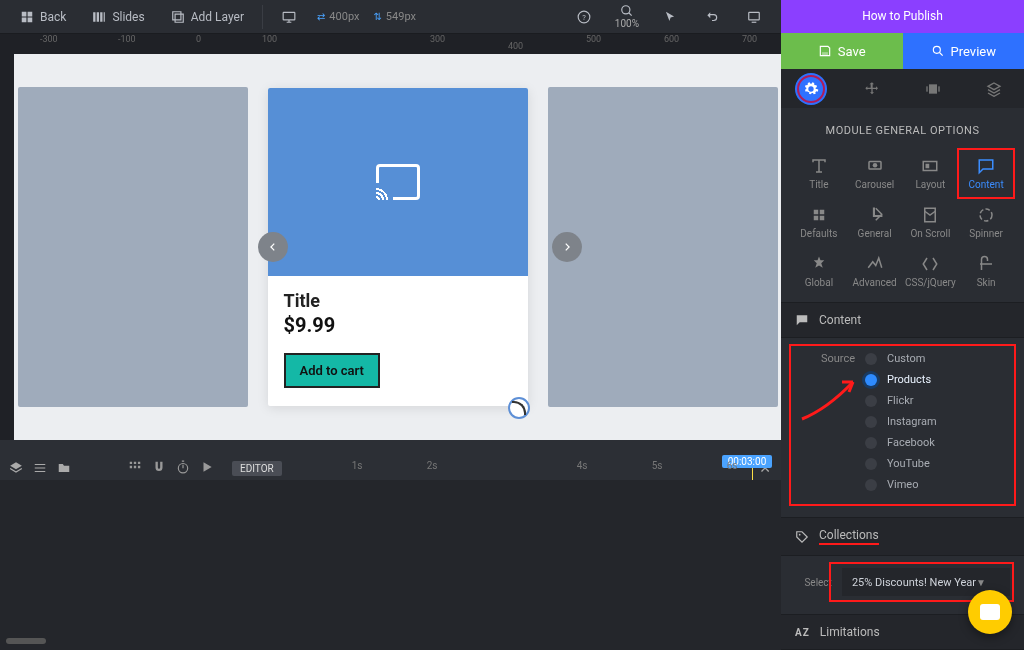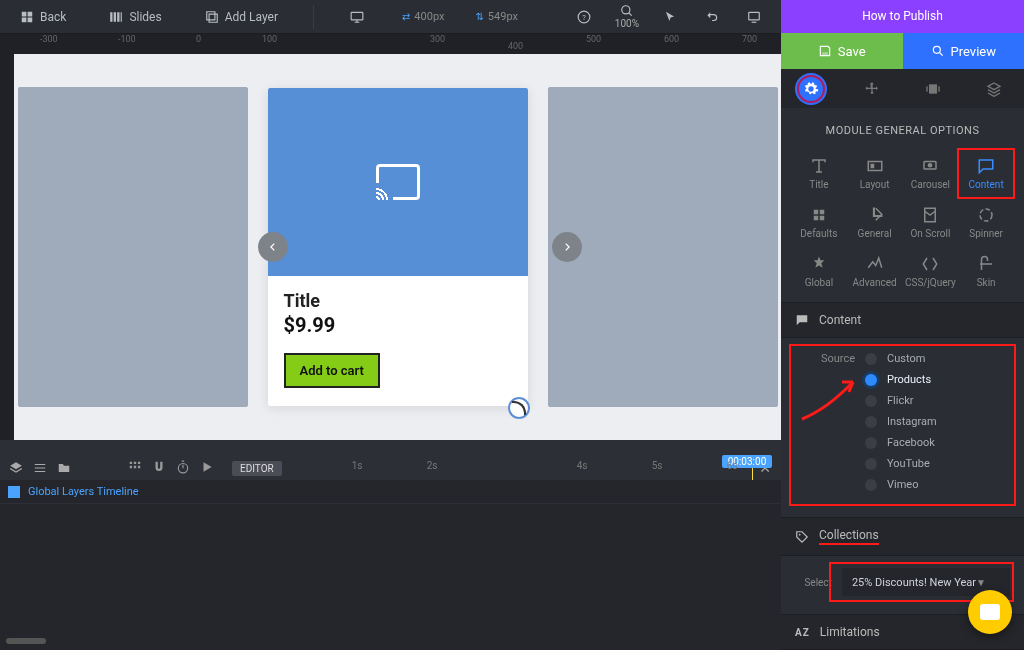--- a/index.html
+++ b/index.html
@@ -1,19 +1,19 @@
 <!DOCTYPE html>
 <html><head>
 <meta charset="utf-8">
 <style>
 * { margin:0; padding:0; box-sizing:border-box; font-family: -apple-system, BlinkMacSystemFont, "Segoe UI", Roboto, sans-serif; }
 body { background:#1c1e22; color:#999; font-size:12px; overflow:hidden; width:1024px; height:650px; position:relative; }
 
 
-.topbar { height:34px; background:#2a2d33; display:flex; align-items:center; padding:0 8px; gap:19px; position:absolute; top:0; left:0; right:243px; border-bottom:1px solid #1a1c20; }
+.topbar { height:34px; background:#2a2d33; display:flex; align-items:center; padding:0 8px; gap:2px; position:absolute; top:0; left:0; right:243px; border-bottom:1px solid #1a1c20; }
 .top-btn { display:flex; align-items:center; gap:6px; padding:6px 12px; color:#b8bcc4; cursor:pointer; font-size:12px; }
 .top-divider { width:1px; height:24px; background:#3a3d44; margin:0 4px; }
 .top-dim { color:#888; font-size:11px; padding:0 6px; display:flex; align-items:center; gap:4px; }
 .top-dim .arr { font-size:10px; }
 .top-right { margin-left:auto; display:flex; align-items:center; gap:4px; }
 .zoom-lbl { font-size:10px; color:#aaa; }
 
 
 .ruler-h { position:absolute; top:34px; left:0; right:243px; height:20px; background:#1f2126; display:flex; align-items:center; overflow:hidden; }
 .ruler-canvas { position:relative; flex:1; height:100%; }
@@ -29,21 +29,21 @@
 .card-img { height:188px; background:#568fd6; display:flex; align-items:center; justify-content:center; }
 .cast-icon { width:44px; height:36px; border:3px solid #fff; border-radius:4px; position:relative; }
 .cast-icon::after { content:""; position:absolute; left:-3px; bottom:-3px; width:14px; height:14px; border-top:3px solid #568fd6; border-right:3px solid #568fd6; background:
   radial-gradient(circle at bottom left,
     transparent 2px, #fff 2px, #fff 4px,
     transparent 4px, transparent 6px, #fff 6px, #fff 8px,
     transparent 8px, transparent 10px, #fff 10px, #fff 12px, transparent 12px) bottom left/16px 16px no-repeat, #568fd6; }
 .card-body { padding:14px 16px 18px; }
 .card-title { font-size:18px; font-weight:700; color:#222; }
 .card-price { font-size:20px; font-weight:700; color:#111; margin-top:2px; }
-.card-btn { margin-top:16px; display:inline-block; padding:8px 14px; border:2px solid #222; font-size:13px; font-weight:600; color:#111; background:#84cc16; cursor:pointer;text-align:center; }
+.card-btn { margin-top:16px; display:inline-block; padding:8px 14px; border:2px solid #222; font-size:13px; font-weight:600; color:#111; background:#14b8a6; cursor:pointer;text-align:center; }
 .nav-arrow { position:absolute; width:30px; height:30px; border-radius:50%; background:#7e838a; color:#fff; display:flex; align-items:center; justify-content:center; font-size:12px; cursor:pointer; top:50%; transform:translateY(-50%); }
 .nav-left { left:240px; }
 .nav-right { left:534px; }
 .sel-handle { position:absolute; width:22px; height:22px; border:2px solid #5d8fd6; background:#fff; border-radius:50%; right:248px; bottom:-12px; }
 .sel-handle::after { content:""; width:12px; height:12px; border:2px solid #333; border-left:0; border-bottom:0; border-radius:0 12px 0 0; position:absolute; top:2px; left:2px; }
 
 
 .timeline-top { position:absolute; left:0; right:243px; bottom:194px; height:16px; background:#2c2f35; display:flex; align-items:center; padding:0 6px; gap:8px; color:#888; font-size:11px;}
 .timeline-ctrl { position:absolute; left:0; right:243px; bottom:170px; height:24px; background:#2c2f35; display:flex; align-items:center; }
 .tb-icons { display:flex; gap:8px; padding:0 8px; }
@@ -263,24 +263,20 @@
   <span class="ts-label" style="left: 70px;">1s</span>
       <span class="ts-label" style="left: 145px;">2s</span>
       <span class="ts-label" style="left: 295px;">4s</span>
       <span class="ts-label" style="left: 370px;">5s</span>
       <span class="ts-label" style="left: 445px;">6s</span>
       <span class="ts-label" style="left: 520px;">7s</span>
     </div>
   <div class="ts-close">✕</div>
 </div>
 <div class="timeline-layers">
-  <div class="layer-row">
-    <span class="sq"></span>
-    <span>Global Layers Timeline</span>
-  </div>
   <div class="scroll-thumb"></div>
 </div>
 
 <div class="side">
   <div class="publish-bar">How to Publish</div>
   <div class="save-row">
     <div class="save-btn">
       <svg width="14" height="14" viewBox="0 0 24 24">
           <path d="M4 4h13l3 3v13H4z" fill="none" stroke="#fff" stroke-width="2"></path>
           <rect x="7" y="14" width="10" height="6" fill="#fff" opacity=".4"></rect>
@@ -326,31 +322,31 @@
 
   <div class="opt-grid" id="opt-grid">
       <div class="opt-cell">
         <svg viewBox="0 0 24 24">
           <path d="M4 7V4h16v3M12 4v16M8 20h8" fill="none" stroke="currentColor" stroke-width="2"></path>
         </svg>
         <span>Title</span>
       </div>
       <div class="opt-cell">
         <svg viewBox="0 0 24 24">
+          <rect x="4" y="6" width="16" height="10" rx="1" fill="none" stroke="currentColor" stroke-width="2"></rect>
+          <circle cx="12" cy="11" r="3" fill="currentColor"></circle>
+        </svg>
+        <span>Carousel</span>
+      </div>
+      <div class="opt-cell">
+        <svg viewBox="0 0 24 24">
           <rect x="3" y="6" width="18" height="12" fill="none" stroke="currentColor" stroke-width="2"></rect>
           <rect x="6" y="9" width="5" height="6" fill="currentColor"></rect>
         </svg>
         <span>Layout</span>
-      </div>
-      <div class="opt-cell">
-        <svg viewBox="0 0 24 24">
-          <rect x="4" y="6" width="16" height="10" rx="1" fill="none" stroke="currentColor" stroke-width="2"></rect>
-          <circle cx="12" cy="11" r="3" fill="currentColor"></circle>
-        </svg>
-        <span>Carousel</span>
       </div>
       <div class="opt-cell active hl-red">
         <svg viewBox="0 0 24 24">
           <path d="M3 4h18v12H8l-5 5z" fill="none" stroke="currentColor" stroke-width="2"></path>
         </svg>
         <span>Content</span>
       </div>
       <div class="opt-cell">
         <svg viewBox="0 0 24 24">
           <rect x="5" y="5" width="6" height="6"></rect>

